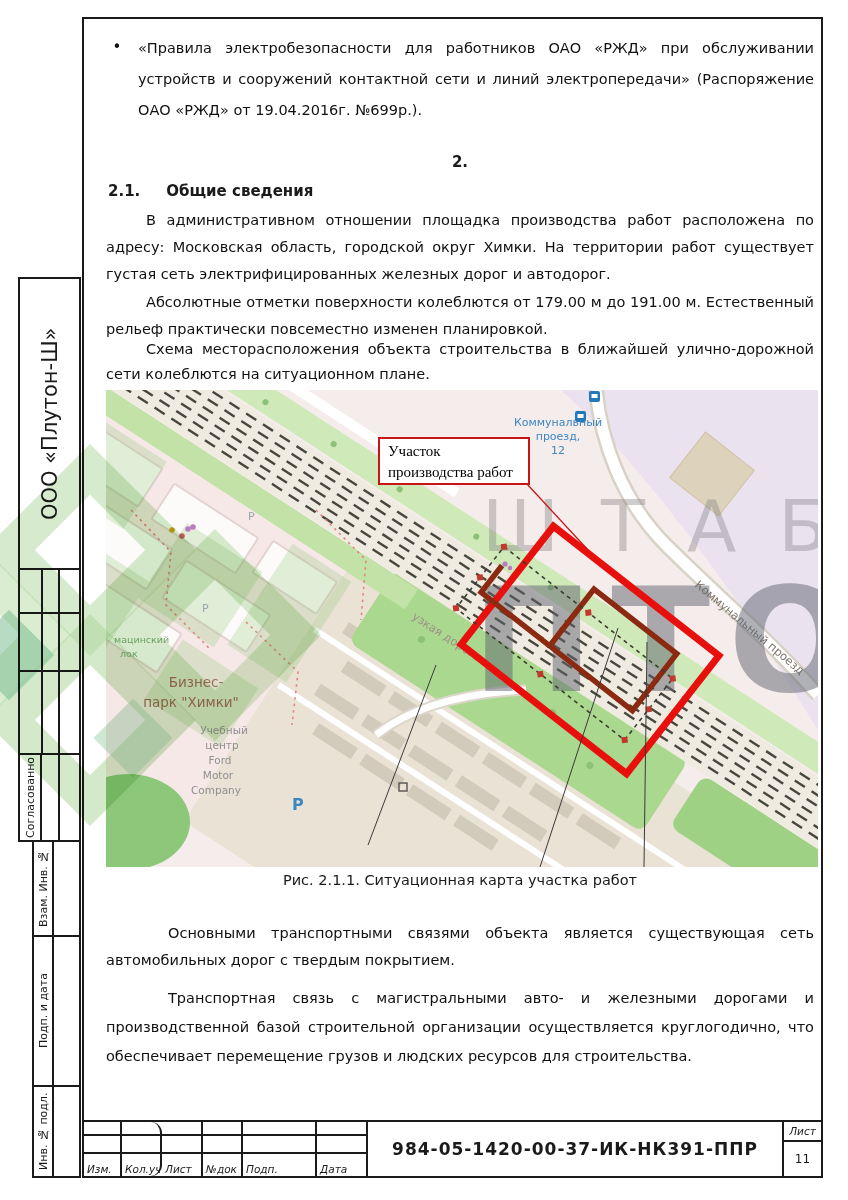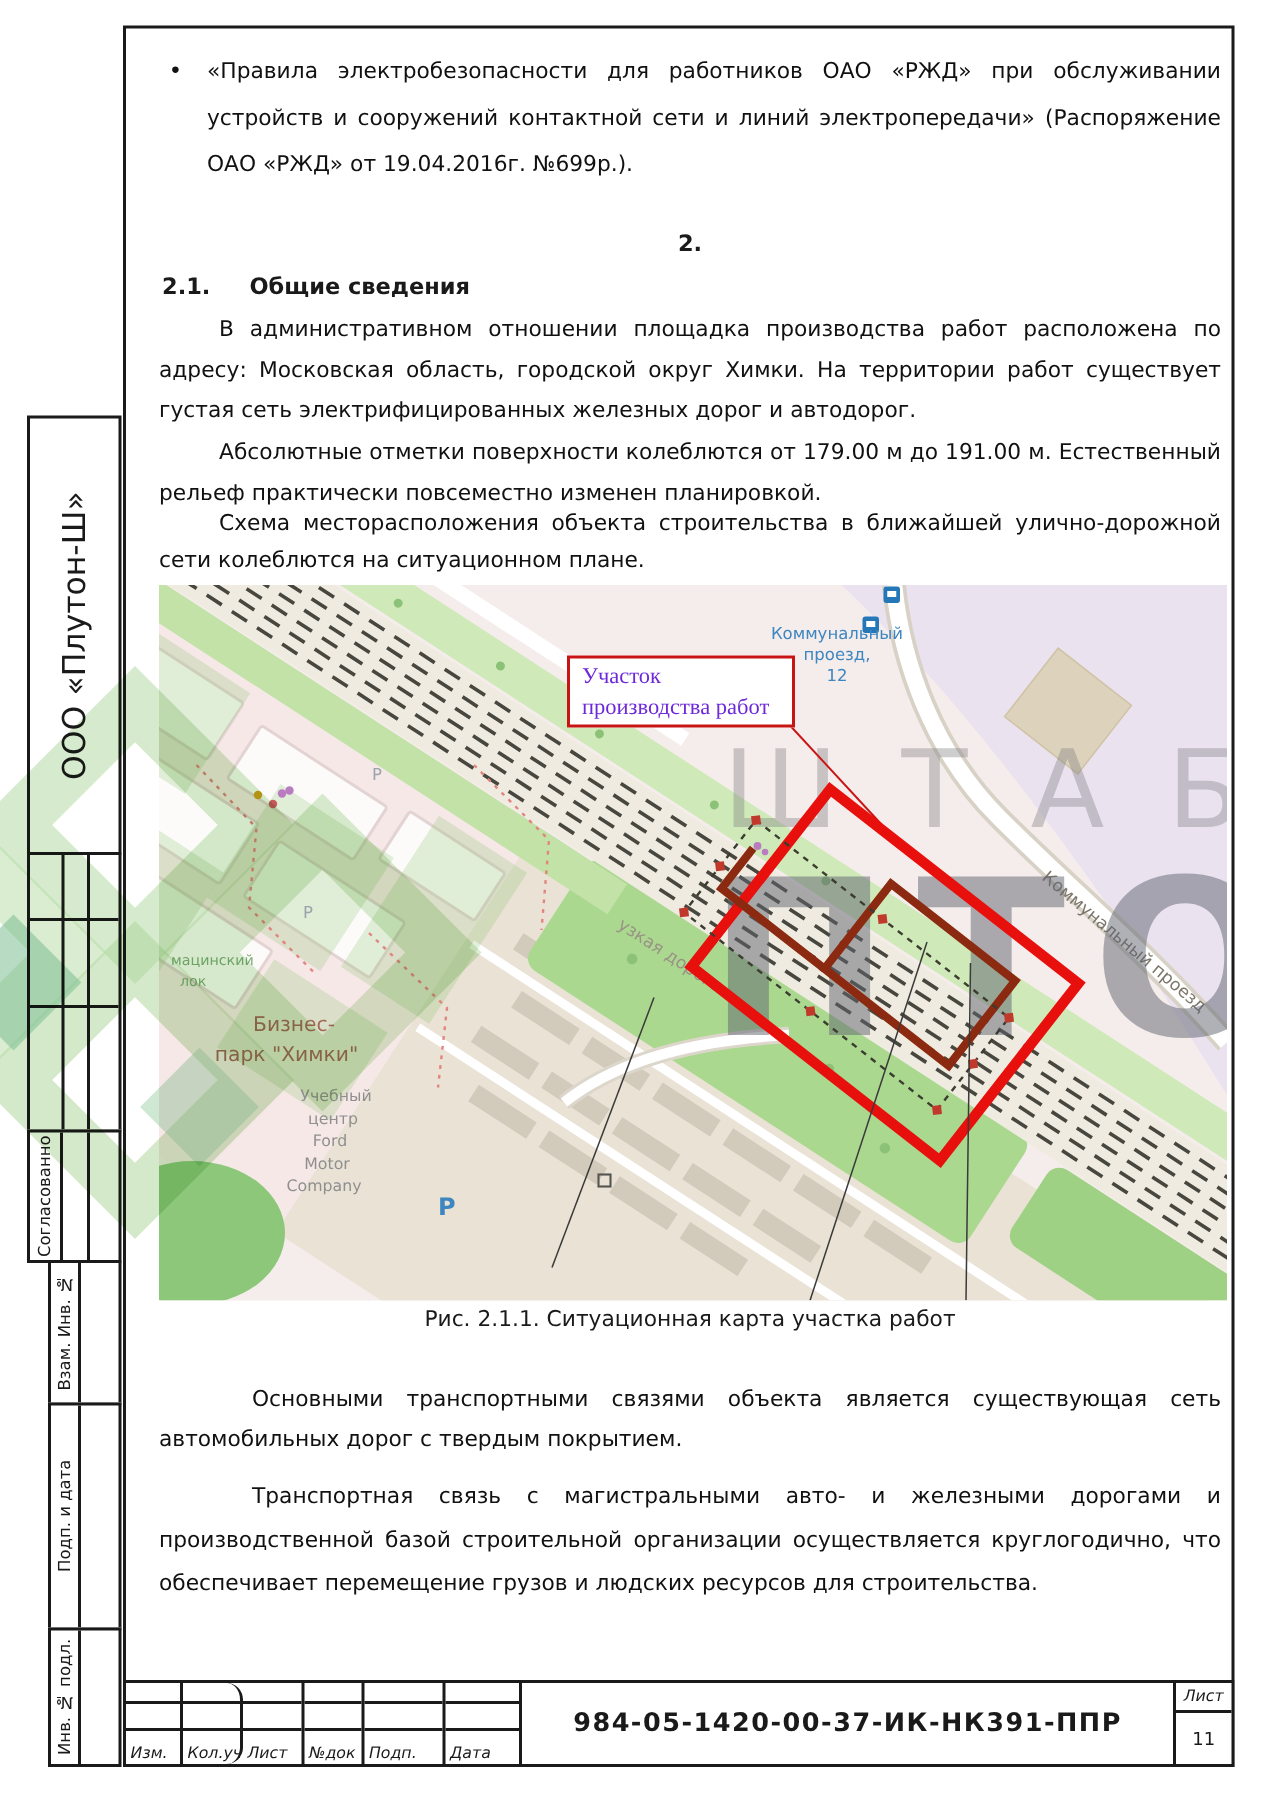--- a/index.html
+++ b/index.html
@@ -32,21 +32,21 @@
   .bullet-dot { width:22px; text-align:center; font-size:15px; padding-top:1px; }
   .h-main { font-weight:bold; font-size:15px; display:flex; justify-content:center; gap:45px; }
   .h-sub  { font-weight:bold; font-size:15px; display:flex; gap:26px; }
   .caption { font-size:14.5px; text-align:center; }
   
   .map { left:106px; top:390px; width:712px; height:477px; overflow:hidden; background:#f4edea; }
   .map svg { position:absolute; left:0; top:0; }
   .wm-top { left:376px; top:94px; font-size:72px; letter-spacing:42px; color:rgba(125,125,130,0.38); z-index:3; white-space:nowrap; }
   .wm-bottom { left:366px; top:178px; font-size:145px; font-weight:bold; letter-spacing:18px; color:rgba(95,100,112,0.5); z-index:3; white-space:nowrap; line-height:1; }
   .callout { left:272px; top:47px; width:152px; height:48px; background:#fff; border:2px solid #c91414;
-             font-family:"Liberation Serif", serif; font-size:15px; line-height:1.4; padding:2px 8px; z-index:6; color:#6d28d9; }
+             font-family:"Liberation Serif", serif; font-size:15px; line-height:1.4; padding:2px 8px; z-index:6; color:#000000; }
   .overlay-svg { z-index:5; }
   
   .logo-wm { left:-45px; top:455px; width:390px; height:390px; pointer-events:none; z-index:8; mix-blend-mode:multiply; }
   .diam { position:absolute; transform:rotate(45deg); }
 </style>
 </head>
 <body>
 
 <div class="page">
 
@@ -324,21 +324,21 @@
     <div class="tb-col" style="width:41px;">
       <div class="tb-cell"></div>
       <div class="tb-cell2"></div>
       <div class="tb-label">Лист</div>
     </div>
     <div class="tb-col" style="width:40px;">
       <div class="tb-cell"></div>
       <div class="tb-cell2"></div>
       <div class="tb-label">№док</div>
     </div>
-    <div class="tb-col" style="width:54px;">
+    <div class="tb-col" style="width:74px;">
       <div class="tb-cell"></div>
       <div class="tb-cell2"></div>
       <div class="tb-label">Подп.</div>
     </div>
     <div class="tb-col" style="width:51px;">
       <div class="tb-cell"></div>
       <div class="tb-cell2"></div>
       <div class="tb-label">Дата</div>
     </div>
     <div class="tb-doc">984-05-1420-00-37-ИК-НК391-ППР</div>

